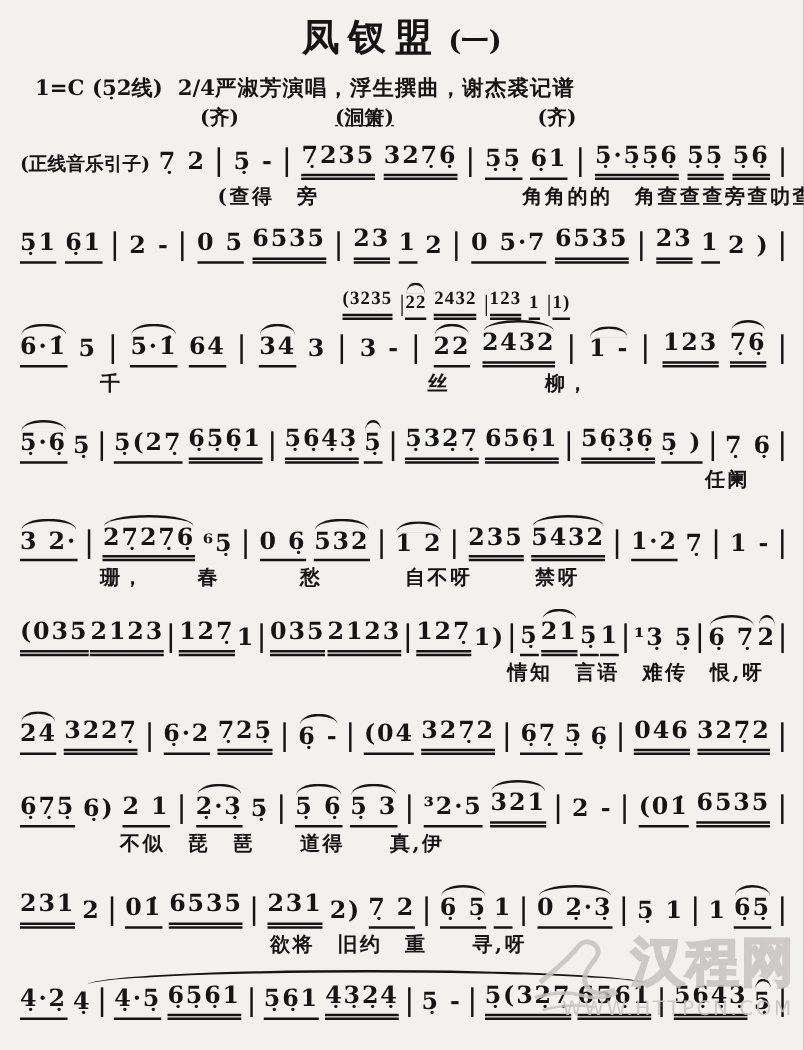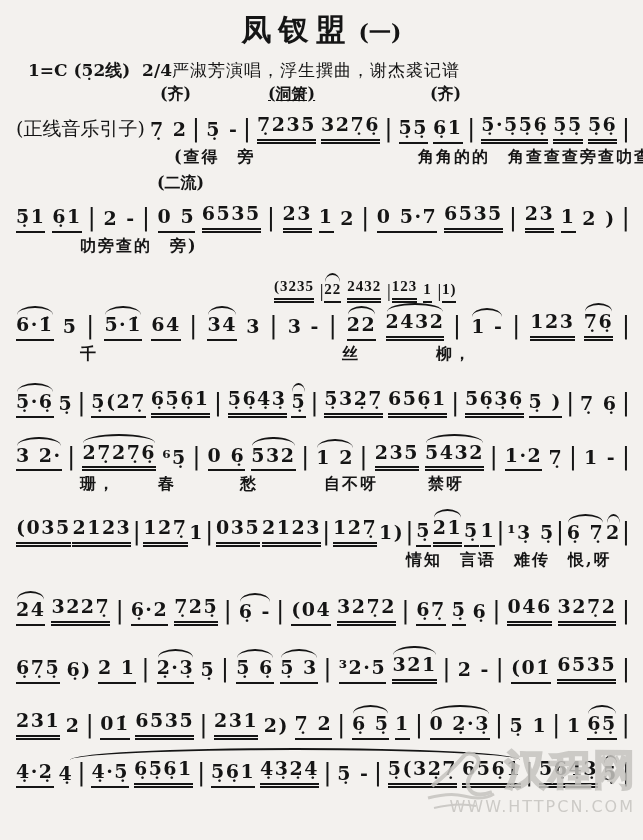--- a/index.html
+++ b/index.html
@@ -8,21 +8,21 @@
     background:#f3f1ee;color:#151515;overflow:hidden;
     font-family:"DejaVu Serif","Liberation Serif",serif;
   }
   .title-row{ text-align:center; padding-top:10px; font-weight:bold; }
   .title-main{ font-size:30px; letter-spacing:7px; }
   .title-sub{ font-size:22px; font-weight:600; margin-left:6px; }
   .meta-row{
     display:flex; justify-content:flex-start; align-items:baseline;
     padding:8px 26px 0 28px; font-weight:bold; font-size:17px; white-space:pre;
   }
-  .meta-credits{ font-size:17px; font-weight:400; letter-spacing:1px; }
+  .meta-credits{ font-size:17px; font-weight:700; letter-spacing:1px; }
   #systems{ padding:0 8px 0 12px; }
   .system{ position:relative; }
   .system:nth-child(1){margin-top:2px}
   .system:nth-child(2){margin-top:4px}
   .system:nth-child(3){margin-top:10px}
   .system:nth-child(4){margin-top:14px}
   .system:nth-child(5){margin-top:16px}
   .system:nth-child(6){margin-top:13px}
   .system:nth-child(7){margin-top:16px}
   .system:nth-child(8){margin-top:20px}
@@ -40,21 +40,21 @@
     padding-top:10px; letter-spacing:1px;font-family:Liberation Serif, serif;
   }
   .music-row.small .note{ margin-right:6px; }
   .note{ position:relative; display:inline-block; padding-bottom:3px; }
   .note.u1{ border-bottom:2px solid #151515; }
   .note.u2{ border-bottom:5px double #151515; }
   .note.slur::before{
     content:""; position:absolute; left:1px; right:1px; top:-8px; height:7px;
     border-top:2px solid #151515; border-radius:50% 50% 0 0 / 100% 100% 0 0;
   }
-  .note.lbl{ font-size:19px; font-weight:400; letter-spacing:0; padding-bottom:4px; }
+  .note.lbl{ font-size:15px; font-weight:700; letter-spacing:0; padding-bottom:4px; }
   .bar{ display:inline-block; padding-bottom:3px; transform:scaleY(1.25); }
   .lyr-row{ position:relative; height:25px; font-size:16px; font-weight:600; white-space:pre; }
   .lyr-row span{ position:absolute; top:3px; letter-spacing:2px; }
   .long-arc{
     position:absolute; left:58px; top:-2px; width:450px; height:10px;
     border-top:2px solid #151515; border-radius:50% 50% 0 0 / 100% 100% 0 0;
   }
   .watermark{
     position:absolute; right:4px; bottom:18px; width:215px; height:80px;
     color:#c6c4c0; opacity:.85; pointer-events:none;
@@ -81,44 +81,45 @@
     <span class="meta-credits">严淑芳演唱，浮生撰曲，谢杰裘记谱</span>
   </div>
 
   <div id="systems">
       <div class="system">
         <div class="ann-row"><span style="left: 148px;">(齐)</span><span style="left: 256px; text-decoration: underline;">(洞箫)</span><span style="left: 418px;">(齐)</span></div>
         <div class="music-row"><span class="note lbl">(正线音乐引子)</span><span class="note">7̣ 2</span><span class="bar">|</span><span class="note">5̣ -</span><span class="bar">|</span><span class="note u2">7̣235</span><span class="note u2">327̣6̣</span><span class="bar">|</span><span class="note u1">5̣5̣</span><span class="note u1">6̣1</span><span class="bar">|</span><span class="note u2">5̣·5̣5̣6̣</span><span class="note u2">5̣5̣</span><span class="note u2">5̣6̣</span><span class="bar">|</span></div>
         <div class="lyr-row"><span style="left: 162px;">(查得　旁</span><span style="left: 406px;">角角的的　角查查查旁查叻查</span></div>
       </div>
       <div class="system">
-        <div class="ann-row"><span style="left: 145px;">(二流)</span></div>
         <div class="music-row"><span class="note u1">5̣1</span><span class="note u1">6̣1</span><span class="bar">|</span><span class="note">2 -</span><span class="bar">|</span><span class="note u1">0 5</span><span class="note u2">6535</span><span class="bar">|</span><span class="note u2">23</span><span class="note u1">1</span><span class="note">2</span><span class="bar">|</span><span class="note u1">0 5·7</span><span class="note u2">6535</span><span class="bar">|</span><span class="note u2">23</span><span class="note u1">1</span><span class="note">2 )</span><span class="bar">|</span></div>
-        <div class="lyr-row"><span style="left: 68px;">叻旁查的　旁)</span></div>
       </div>
       <div class="system"><div class="music-row small" style="margin-left: 258px;"><span class="note u2">(3235</span><span class="bar">|</span><span class="note u1 slur">22</span><span class="note u2">2432</span><span class="bar">|</span><span class="note u2">123</span><span class="note u1">1</span><span class="bar">|</span><span class="note u1">1)</span></div><div class="music-row"><span class="note u1 slur">6·1̇</span><span class="note">5</span><span class="bar">|</span><span class="note u1 slur">5·1̇</span><span class="note u1">64</span><span class="bar">|</span><span class="note u1 slur">34</span><span class="note">3</span><span class="bar">|</span><span class="note">3 -</span><span class="bar">|</span><span class="note u1 slur">22</span><span class="note u2 slur">2432</span><span class="bar">|</span><span class="note slur">1 -</span><span class="bar">|</span><span class="note u2">123</span><span class="note u2 slur">7̣6̣</span><span class="bar">|</span></div><div class="lyr-row"><span style="left: 68px;">千</span><span style="left: 330px;">丝</span><span style="left: 424px;">柳，</span></div></div>
       <div class="system">
         <div class="music-row"><span class="note u1 slur">5̣·6̣</span><span class="note">5̣</span><span class="bar">|</span><span class="note u1">5̣(27̣</span><span class="note u2">6̣5̣6̣1</span><span class="bar">|</span><span class="note u2">5̣6̣4̣3̣</span><span class="note u1 slur">5̣</span><span class="bar">|</span><span class="note u2">5̣32̣7̣</span><span class="note u2">656̣1</span><span class="bar">|</span><span class="note u2">56̣3̣6̣</span><span class="note u1">5̣ )</span><span class="bar">|</span><span class="note">7̣ 6̣</span><span class="bar">|</span></div>
+        <div class="lyr-row"><span style="left: 552px;">任阑</span></div>
       </div>
       <div class="system">
         <div class="music-row"><span class="note u1 slur">3 2·</span><span class="bar">|</span><span class="note u2 slur">27̣27̣6̣</span><span class="note">⁶5̣</span><span class="bar">|</span><span class="note u1">0 6̣</span><span class="note u1 slur">532</span><span class="bar">|</span><span class="note slur">1 2</span><span class="bar">|</span><span class="note u2">235</span><span class="note u2 slur">5432</span><span class="bar">|</span><span class="note u1">1·2</span><span class="note">7̣</span><span class="bar">|</span><span class="note">1 -</span><span class="bar">|</span></div>
         <div class="lyr-row"><span style="left: 68px;">珊，</span><span style="left: 146px;">春</span><span style="left: 228px;">愁</span><span style="left: 312px;">自不呀</span><span style="left: 416px;">禁呀</span></div>
       </div>
       <div class="system">
         <div class="music-row"><span class="note u2">(035</span><span class="note u2">2123</span><span class="bar">|</span><span class="note u2">127̣</span><span class="note">1</span><span class="bar">|</span><span class="note u2">035</span><span class="note u2">2123</span><span class="bar">|</span><span class="note u2">127̣</span><span class="note">1)</span><span class="bar">|</span><span class="note u1">5̣</span><span class="note u2 slur">21</span><span class="note u1">5̣</span><span class="note u1">1</span><span class="bar">|</span><span class="note">¹3̣ 5̣</span><span class="bar">|</span><span class="note slur">6̣ 7̣</span><span class="note slur">2</span><span class="bar">|</span></div>
         <div class="lyr-row"><span style="left: 394px; text-align: center;">情知　言语　难传　恨,呀</span></div>
       </div>
       <div class="system">
         <div class="music-row"><span class="note u1 slur">24</span><span class="note u2">3227̣</span><span class="bar">|</span><span class="note u1">6̣·2</span><span class="note u2">7̣25̣</span><span class="bar">|</span><span class="note slur">6̣ -</span><span class="bar">|</span><span class="note u1">(04</span><span class="note u2">327̣2</span><span class="bar">|</span><span class="note u1">6̣7̣</span><span class="note u1">5̣</span><span class="note">6̣</span><span class="bar">|</span><span class="note u2">046</span><span class="note u2">327̣2</span><span class="bar">|</span></div>
       </div>
       <div class="system">
         <div class="music-row"><span class="note u1">6̣7̣5̣</span><span class="note">6̣)</span><span class="note u1">2 1</span><span class="bar">|</span><span class="note u1 slur">2̣·3̣</span><span class="note">5̣</span><span class="bar">|</span><span class="note u1 slur">5̣ 6̣</span><span class="note u1 slur">5̣ 3</span><span class="bar">|</span><span class="note u1">³2·5</span><span class="note u2 slur">321</span><span class="bar">|</span><span class="note">2 -</span><span class="bar">|</span><span class="note u1">(01̇</span><span class="note u2">6535</span><span class="bar">|</span></div>
+        <div class="lyr-row"><span style="left: 84px;">不似　琵　琶　　道得　　真,伊</span></div>
       </div>
       <div class="system">
         <div class="music-row"><span class="note u2">231</span><span class="note">2</span><span class="bar">|</span><span class="note u1">01̇</span><span class="note u2">6535</span><span class="bar">|</span><span class="note u2">231</span><span class="note">2)</span><span class="note u1">7̣ 2</span><span class="bar">|</span><span class="note u1 slur">6̣ 5̣</span><span class="note u1">1</span><span class="bar">|</span><span class="note u1 slur">0 2̣·3̣</span><span class="bar">|</span><span class="note">5̣ 1</span><span class="bar">|</span><span class="note">1</span><span class="note u1 slur">6̣5̣</span><span class="bar">|</span></div>
+        <div class="lyr-row"><span style="left: 204px;">欲将　旧约　重　　寻,呀</span></div>
       </div>
       <div class="system">
         <div class="long-arc"></div>
         <div class="music-row"><span class="note u1">4̣·2̣</span><span class="note">4̣</span><span class="bar">|</span><span class="note u1">4̣·5̣</span><span class="note u2">6̣5̣6̣1</span><span class="bar">|</span><span class="note u1">5̣6̣1</span><span class="note u2">4̣3̣2̣4̣</span><span class="bar">|</span><span class="note">5̣ -</span><span class="bar">|</span><span class="note u2">5̣(32̣7̣</span><span class="note u2">656̣1</span><span class="bar">|</span><span class="note u2">56̣4̣3̣</span><span class="note slur">5̣</span><span class="bar">|</span></div>
       </div>
     </div>
 
   <div class="watermark">
     <svg class="wm-logo" width="95" height="66" viewBox="0 0 95 66">
       <path d="M8 38 Q30 20 38 10 Q44 2 52 8 Q58 13 50 22 Q40 34 46 42 Q52 50 68 44" fill="none" stroke="#c6c4c0" stroke-width="4"></path>

